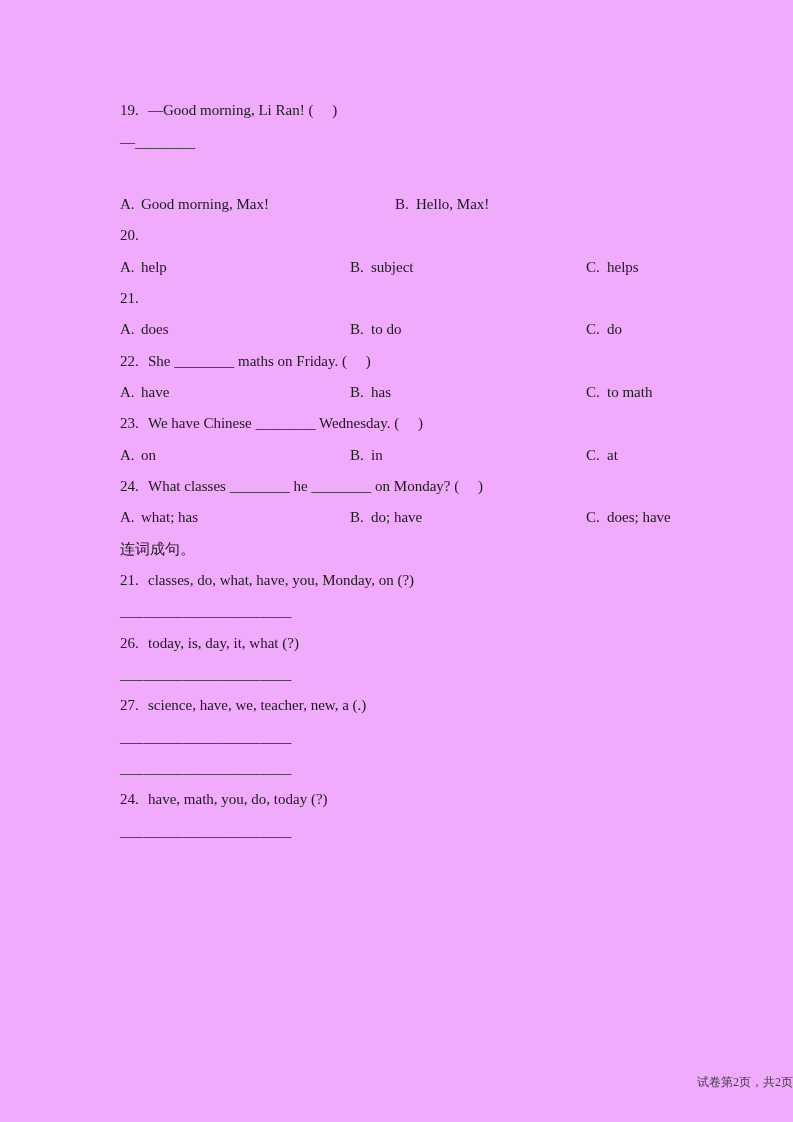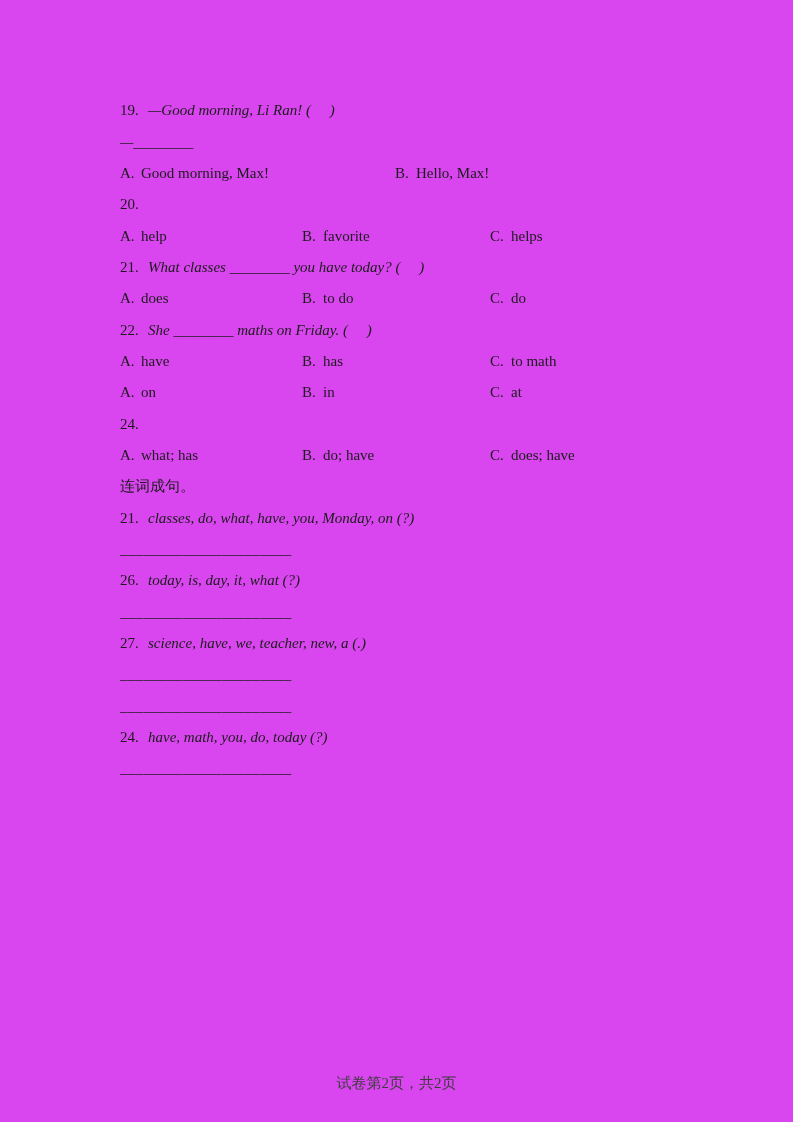--- a/index.html
+++ b/index.html
@@ -4,21 +4,21 @@
 <style>
   html, body {
     margin: 0;
     padding: 0;
     background: #ffffff;
   }
   .page {
     position: relative;
     width: 793px;
     height: 1122px;
-    background: #d946ef;
+    background: #f0abfc;
     color: #1b1b1b;
     font-family: "Liberation Serif", "DejaVu Serif", serif;
     font-size: 15px;
     overflow: hidden;
   }
   .content {
     position: absolute;
     top: 95px;
     left: 120px;
     right: 30px;
@@ -30,31 +30,32 @@
     white-space: pre-wrap;
   }
   .qnum {
     display: inline-block;
     flex: 0 0 28px;
     width: 28px;
     white-space: pre-wrap;
   }
   .qtext {
     white-space: pre-wrap;
-    font-style: italic;
   }
   .opts3 {
     display: grid;
     grid-template-columns: 182px 188px 1fr;
     align-items: center;
+    gap: 48px;
   }
   .opts2 {
     display: grid;
     grid-template-columns: 275px 1fr;
     align-items: center;
+    margin-top: 31px;
   }
   .opt {
     white-space: pre-wrap;
   }
   .letter {
     display: inline-block;
     width: 21px;
   }
   .blank {
     white-space: pre;
@@ -62,22 +63,22 @@
   }
   .section-heading {
     white-space: pre-wrap;
     text-align: right;
   }
   .footer {
     position: absolute;
     left: 0;
     right: 0;
     top: 1074px;
-    text-align: center;
-    font-size: 15px;
+    text-align: right;
+    font-size: 12px;
     color: #3d3d3d;
   }
 </style>
 </head>
 <body>
 
 <div class="page">
   <div class="content">
 
     <div class="line">
@@ -89,50 +90,53 @@
     <div class="line opts2">
       <span class="opt"><span class="letter">A.</span><span>Good morning, Max!</span></span>
       <span class="opt"><span class="letter">B.</span><span>Hello, Max!</span></span>
     </div>
 
     <div class="line">
       <span class="qnum">20.</span>
     </div>
     <div class="line opts3">
       <span class="opt"><span class="letter">A.</span><span>help</span></span>
-      <span class="opt"><span class="letter">B.</span><span>favorite</span></span>
+      <span class="opt"><span class="letter">B.</span><span>subject</span></span>
       <span class="opt"><span class="letter">C.</span><span>helps</span></span>
     </div>
 
     <div class="line">
-      <span class="qnum">21.</span><span class="qtext">What classes ________ you have today? (     )</span>
+      <span class="qnum">21.</span>
     </div>
     <div class="line opts3">
       <span class="opt"><span class="letter">A.</span><span>does</span></span>
       <span class="opt"><span class="letter">B.</span><span>to do</span></span>
       <span class="opt"><span class="letter">C.</span><span>do</span></span>
     </div>
 
     <div class="line">
       <span class="qnum">22.</span><span class="qtext">She ________ maths on Friday. (     )</span>
     </div>
     <div class="line opts3">
       <span class="opt"><span class="letter">A.</span><span>have</span></span>
       <span class="opt"><span class="letter">B.</span><span>has</span></span>
       <span class="opt"><span class="letter">C.</span><span>to math</span></span>
     </div>
 
+    <div class="line">
+      <span class="qnum">23.</span><span class="qtext">We have Chinese ________ Wednesday. (     )</span>
+    </div>
     <div class="line opts3">
       <span class="opt"><span class="letter">A.</span><span>on</span></span>
       <span class="opt"><span class="letter">B.</span><span>in</span></span>
       <span class="opt"><span class="letter">C.</span><span>at</span></span>
     </div>
 
     <div class="line">
-      <span class="qnum">24.</span>
+      <span class="qnum">24.</span><span class="qtext">What classes ________ he ________ on Monday? (     )</span>
     </div>
     <div class="line opts3">
       <span class="opt"><span class="letter">A.</span><span>what; has</span></span>
       <span class="opt"><span class="letter">B.</span><span>do; have</span></span>
       <span class="opt"><span class="letter">C.</span><span>does; have</span></span>
     </div>
 
     <div class="line">
       <span class="section-heading">连词成句。</span>
     </div>

